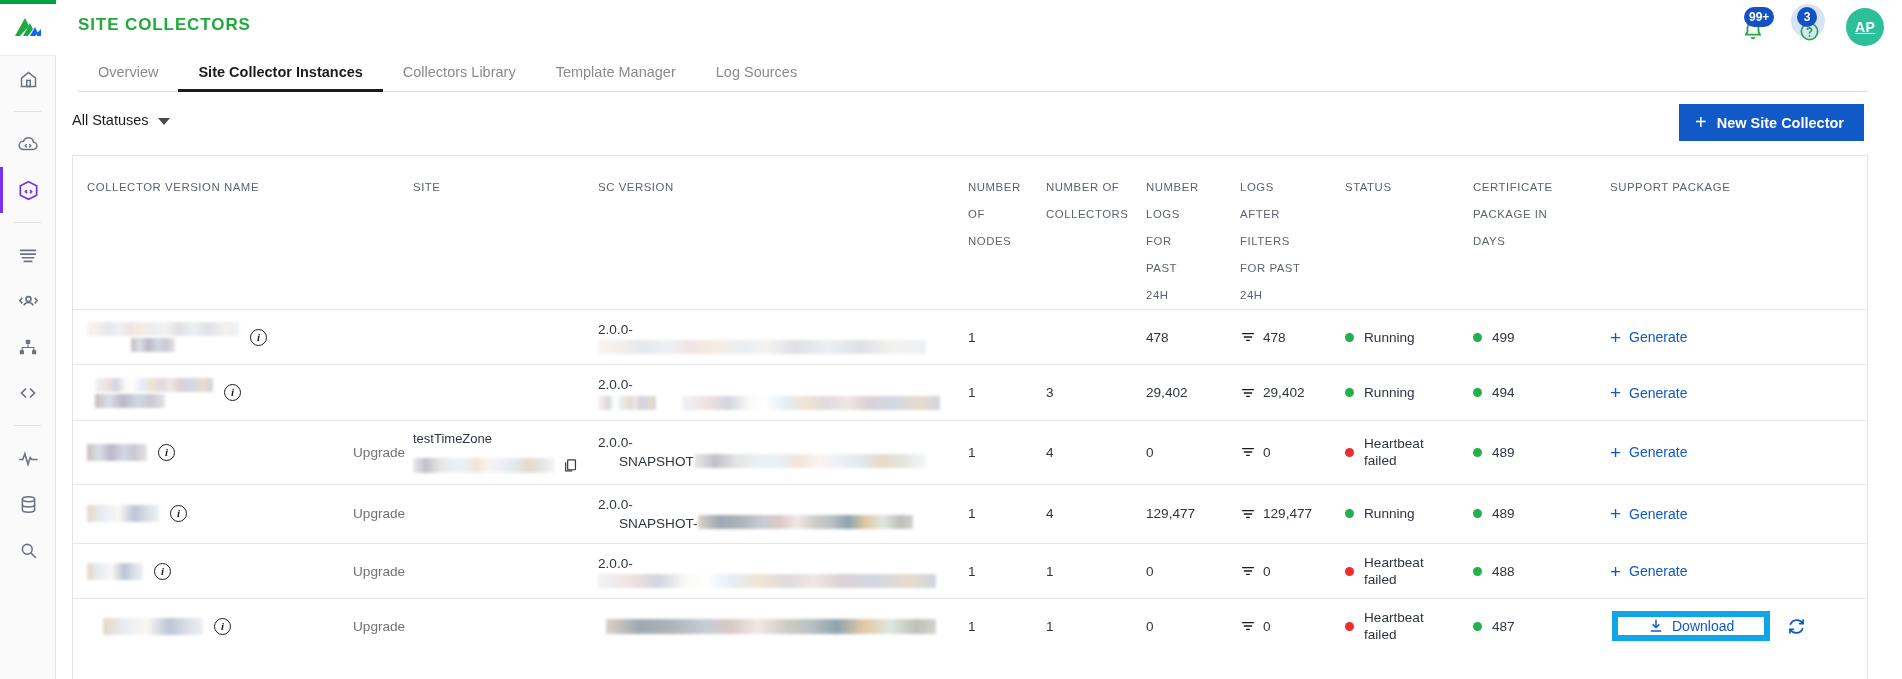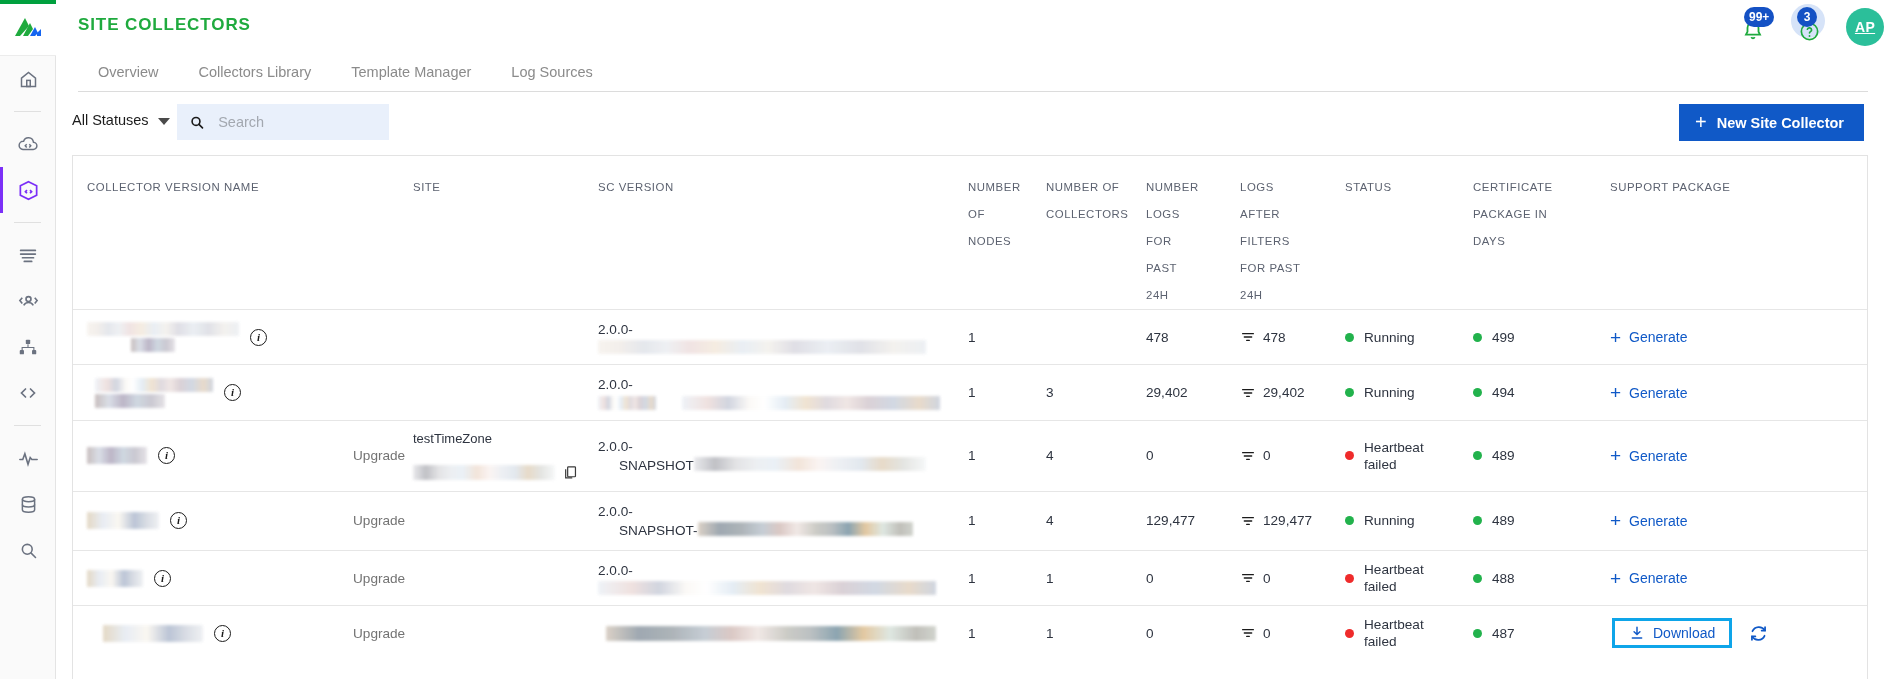--- a/index.html
+++ b/index.html
@@ -238,21 +238,21 @@
     width: 17px; height: 17px;
     border: 1.6px solid #1b1b1b; border-radius: 50%;
     display: inline-flex; align-items: center; justify-content: center;
     font-size: 11px; font-weight: 700; font-style: italic;
     color: #1b1b1b; line-height: 1;
     font-family: "Liberation Serif", serif;
   }
   .upgrade-link { color: #737373; font-size: 13.6px; cursor: pointer; }
 
   .site-cell { display: flex; align-items: center; gap: 7px; }
-  .site-label { font-size: 13px; color: #2e3440; display: block; margin-bottom: 18px; }
+  .site-label { font-size: 13px; color: #2e3440; display: block; margin-bottom: 11px; }
   .copy-icon { color: #3a3a3a; flex: 0 0 auto; }
 
   .ver-text { font-size: 13.6px; color: #2e3440; line-height: 19px; }
   .ver-inline { display: flex; align-items: center; gap: 0px; margin-left: 21px; }
 
   .filter-icon { margin-right: 7px; vertical-align: -2px; }
   .num-with-icon { display: flex; align-items: center; }
 
   .dot { width: 9px; height: 9px; border-radius: 50%; display: inline-block; flex: 0 0 auto; }
   .dot.green { background: #22b24c; }
@@ -262,23 +262,23 @@
   .cert-cell { display: flex; align-items: center; gap: 10px; }
 
   .generate-link {
     color: #1059c7; font-size: 14px;
     display: inline-flex; align-items: center; gap: 8px; cursor: pointer;
   }
   .generate-plus { font-size: 19px; line-height: 1; font-weight: 500; }
 
   .supp-cell { display: flex; align-items: center; gap: 16px; padding-left: 2px; }
   .download-btn {
-    border: 3px solid #0ea5e9; background: #fff;
+    border: 6px solid #0ea5e9; background: #fff;
     color: #1059c7; font-size: 14px;
-    height: 30px; padding: 0 14px;
+    height: 30px; padding: 0 30px;
     display: inline-flex; align-items: center; gap: 8px;
     cursor: pointer;
     font-family: "Liberation Sans", sans-serif;
   }
   .refresh-icon { color: #1059c7; cursor: pointer; }
 </style>
 </head>
 <body>
 
 <div id="top-strip"></div>
@@ -376,36 +376,30 @@
       <circle cx="12" cy="12" r="9.3"></circle>
       <path d="M9.6 9.4a2.5 2.5 0 0 1 4.8.9c0 1.7-2.4 2-2.4 3.4" stroke-linecap="round"></path>
       <circle cx="12" cy="17.1" r="1.05" fill="currentColor" stroke="none"></circle>
     </svg>
   </div>
   <div id="avatar">AP</div>
 </div>
 
 <div id="tabs">
   <div class="tab">Overview</div>
+  <div class="tab active">Site Collector Instances</div>
   <div class="tab">Collectors Library</div>
   <div class="tab">Template Manager</div>
   <div class="tab">Log Sources</div>
 </div>
 
 <div id="filterbar">
   <div id="status-filter">
     <span>All Statuses</span>
     <span class="caret-down"></span>
-  </div>
-  <div id="search-box">
-    <svg width="19" height="19" viewBox="0 0 24 24" fill="none" stroke="#1b1b1b" stroke-width="2.4" stroke-linecap="round">
-      <circle cx="10.4" cy="10.4" r="5.8"></circle>
-        <path d="M14.8 14.8 20 20"></path>
-    </svg>
-    <input id="search-input" type="text" placeholder="Search" style="">
   </div>
   <button id="new-collector-btn">
     <span class="plus-glyph">+</span>
     <span>New Site Collector</span>
   </button>
 </div>
 
 <div id="table-wrap">
 <table>
   <thead>

